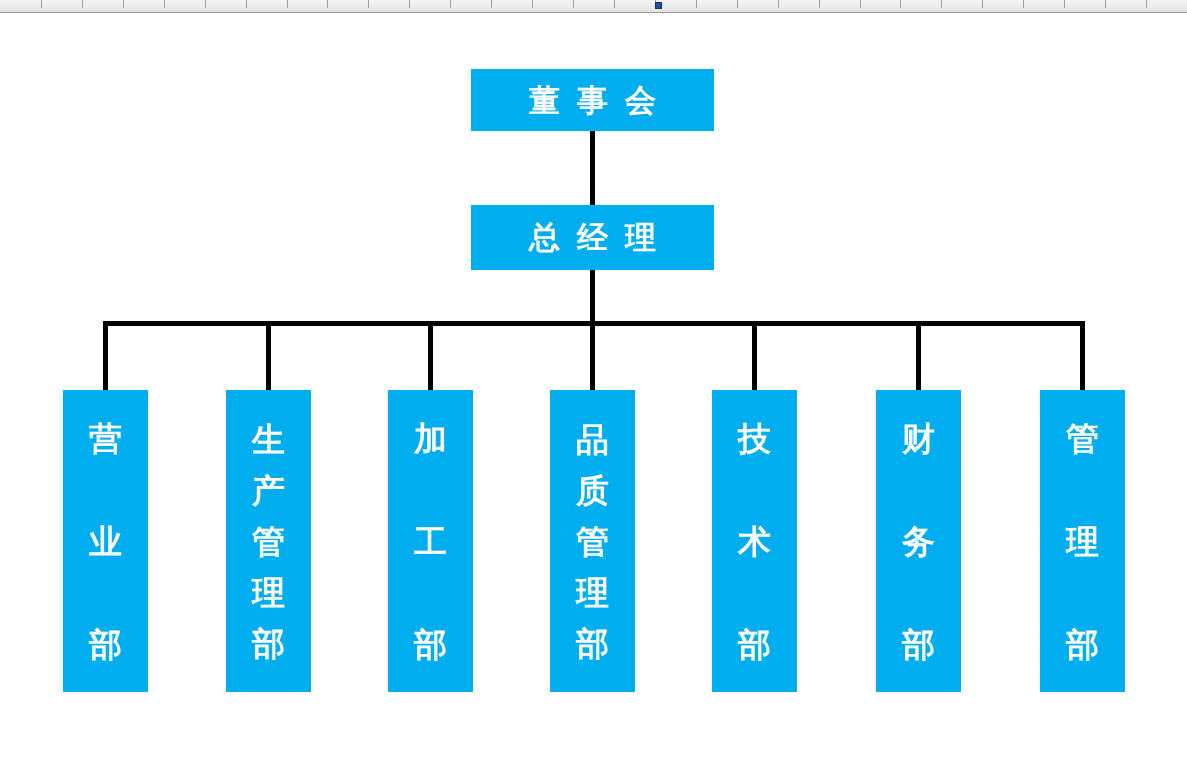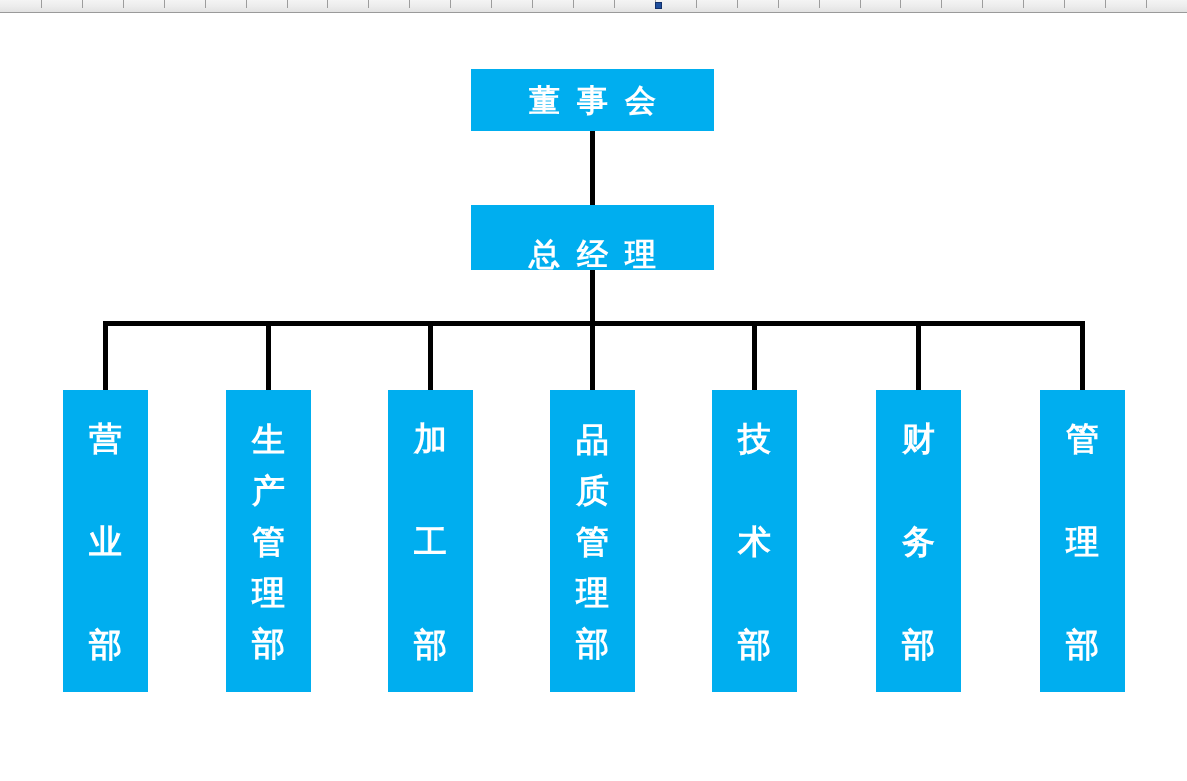--- a/index.html
+++ b/index.html
@@ -146,21 +146,21 @@
         <div class="line vline" style="left: 428px; top: 310px; height: 67px;"></div>
         <div class="line vline" style="left: 590px; top: 310px; height: 67px;"></div>
         <div class="line vline" style="left: 752px; top: 310px; height: 67px;"></div>
         <div class="line vline" style="left: 916px; top: 310px; height: 67px;"></div>
         <div class="line vline" style="left: 1080px; top: 310px; height: 67px;"></div>
       </div>
     <div id="nodes">
         <div class="node h" style="left: 471px; top: 56px; width: 243px; height: 62px;">
           <span>董事会</span>
         </div>
-        <div class="node h" style="left: 471px; top: 192px; width: 243px; height: 65px; align-items: flex-end;">
+        <div class="node h" style="left: 471px; top: 192px; width: 243px; height: 65px;">
           <span>总经理</span>
         </div>
         <div class="node v n3" style="left: 63px; top: 377px; width: 85px; height: 302px;">
           <span class="ch">营</span>
           <span class="ch">业</span>
           <span class="ch">部</span>
         </div>
         <div class="node v n5" style="left: 226px; top: 377px; width: 85px; height: 302px;">
           <span class="ch">生</span>
           <span class="ch">产</span>

